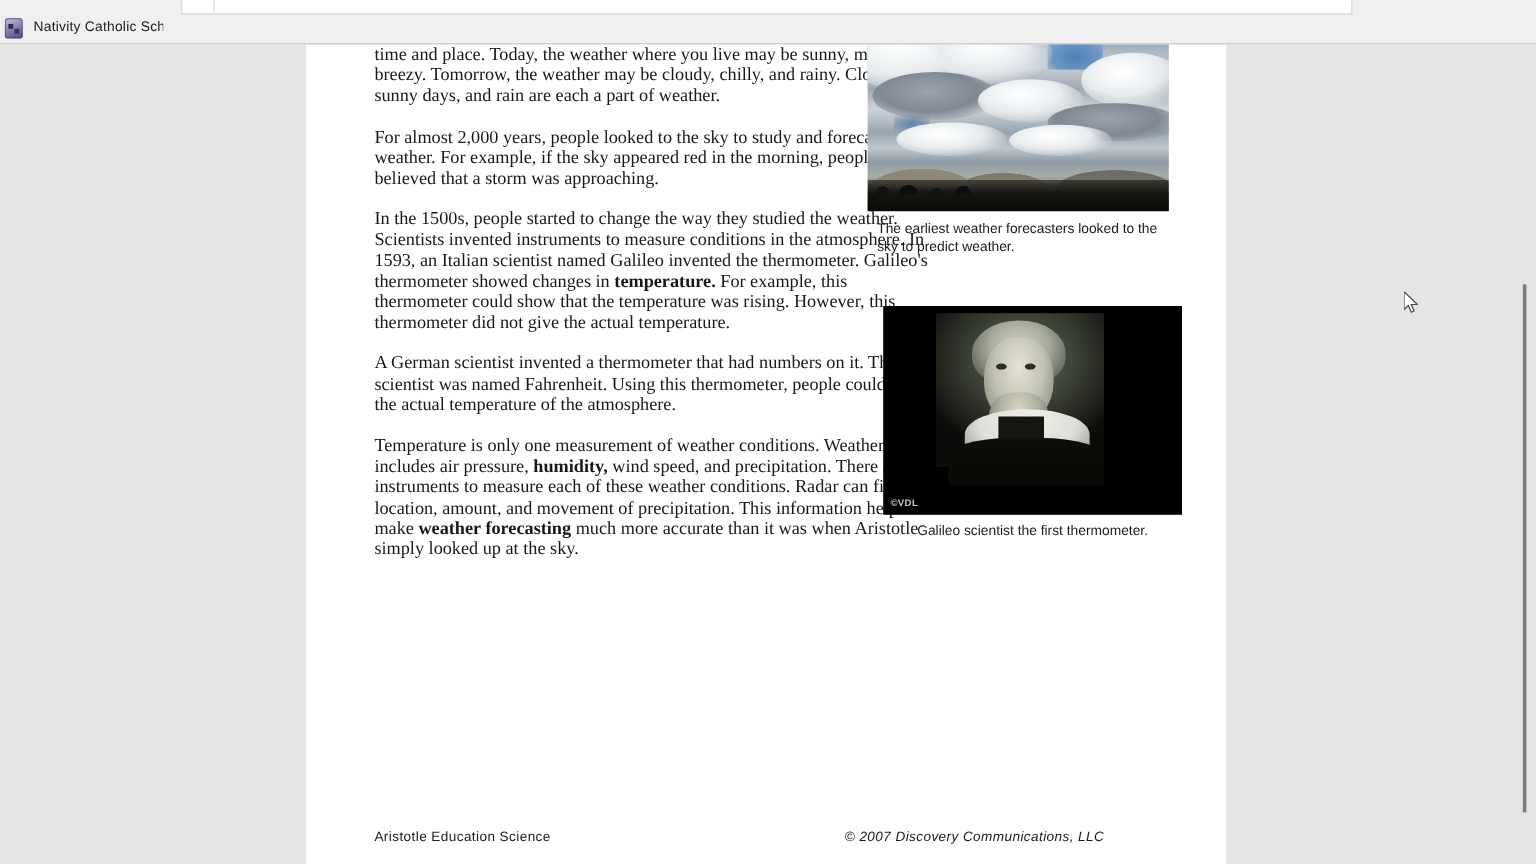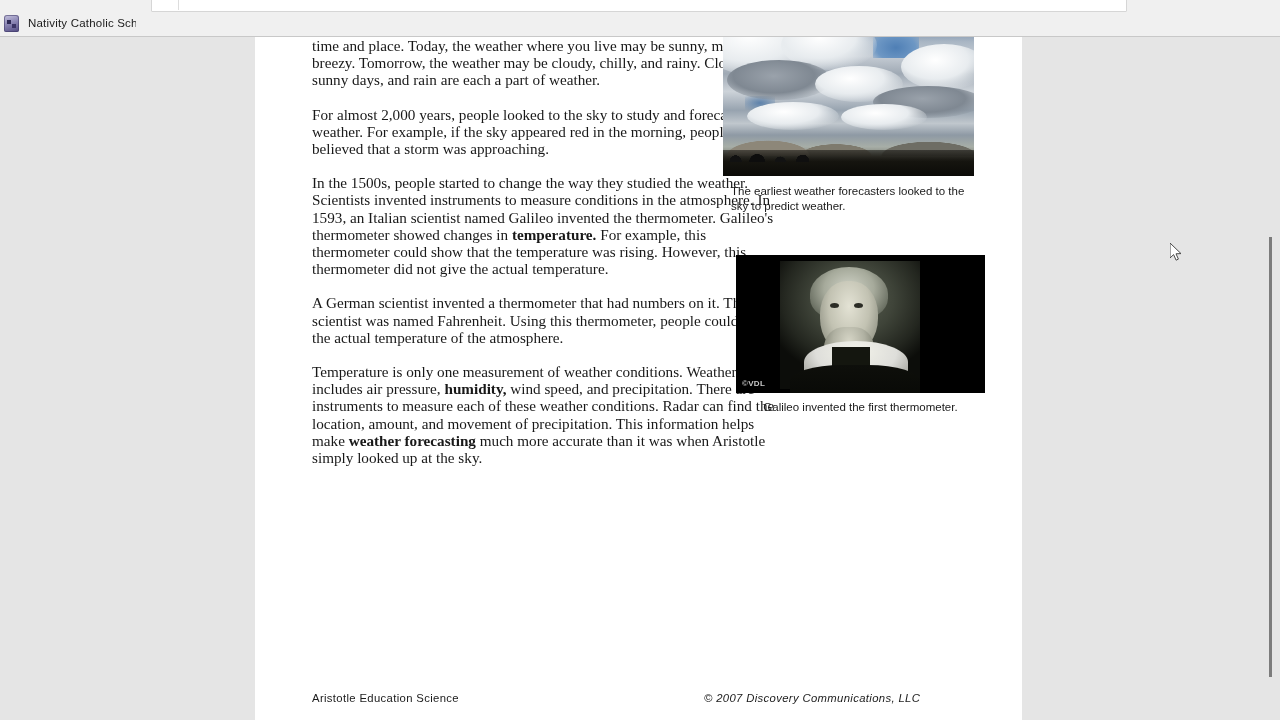--- a/index.html
+++ b/index.html
@@ -195,21 +195,21 @@
     width: 86px; height: 22px;
     background:
       radial-gradient(ellipse 10px 11px at 10% 100%, #111 0%, #111 60%, rgba(0,0,0,0) 62%),
       radial-gradient(ellipse 13px 13px at 35% 100%, #0d0d0d 0%, #0d0d0d 60%, rgba(0,0,0,0) 62%),
       radial-gradient(ellipse 9px 9px at 62% 100%, #121212 0%, #121212 60%, rgba(0,0,0,0) 62%),
       radial-gradient(ellipse 11px 12px at 88% 100%, #0f0f0f 0%, #0f0f0f 60%, rgba(0,0,0,0) 62%);
   }
 
   #figure-galileo { left: 481px; top: 218px; width: 249px; }
   #figure-galileo .photo {
-    width: 249px; height: 138px;
+    width: 249px; height: 174px;
     background: #000000;
     position: relative;
     overflow: hidden;
   }
   #figure-galileo .portrait {
     position: absolute;
     left: 44px; top: 6px;
     width: 140px; height: 128px;
     background:
       radial-gradient(ellipse 90px 78px at 52% 30%, #5d6254 0%, #3f4439 45%, #23261f 78%, #0c0d0a 100%);
@@ -357,21 +357,21 @@
           <span class="face"></span>
           <span class="eye l"></span>
           <span class="eye r"></span>
           <span class="beard"></span>
           <span class="collar"></span>
           <span class="collar-notch"></span>
           <span class="robe"></span>
         </span>
         <span class="watermark">©VDL</span>
       </div>
-      <div class="caption">Galileo invented the first thermometer.</div>
+      <div class="caption">Galileo scientist the first thermometer.</div>
     </div>
 
     <div id="page-footer">
       <span id="footer-left">Aristotle Education Science</span>
       <span id="footer-right">© 2007 Discovery Communications,  LLC</span>
     </div>
 
   </div>
 
   <div id="page-scrollbar">

